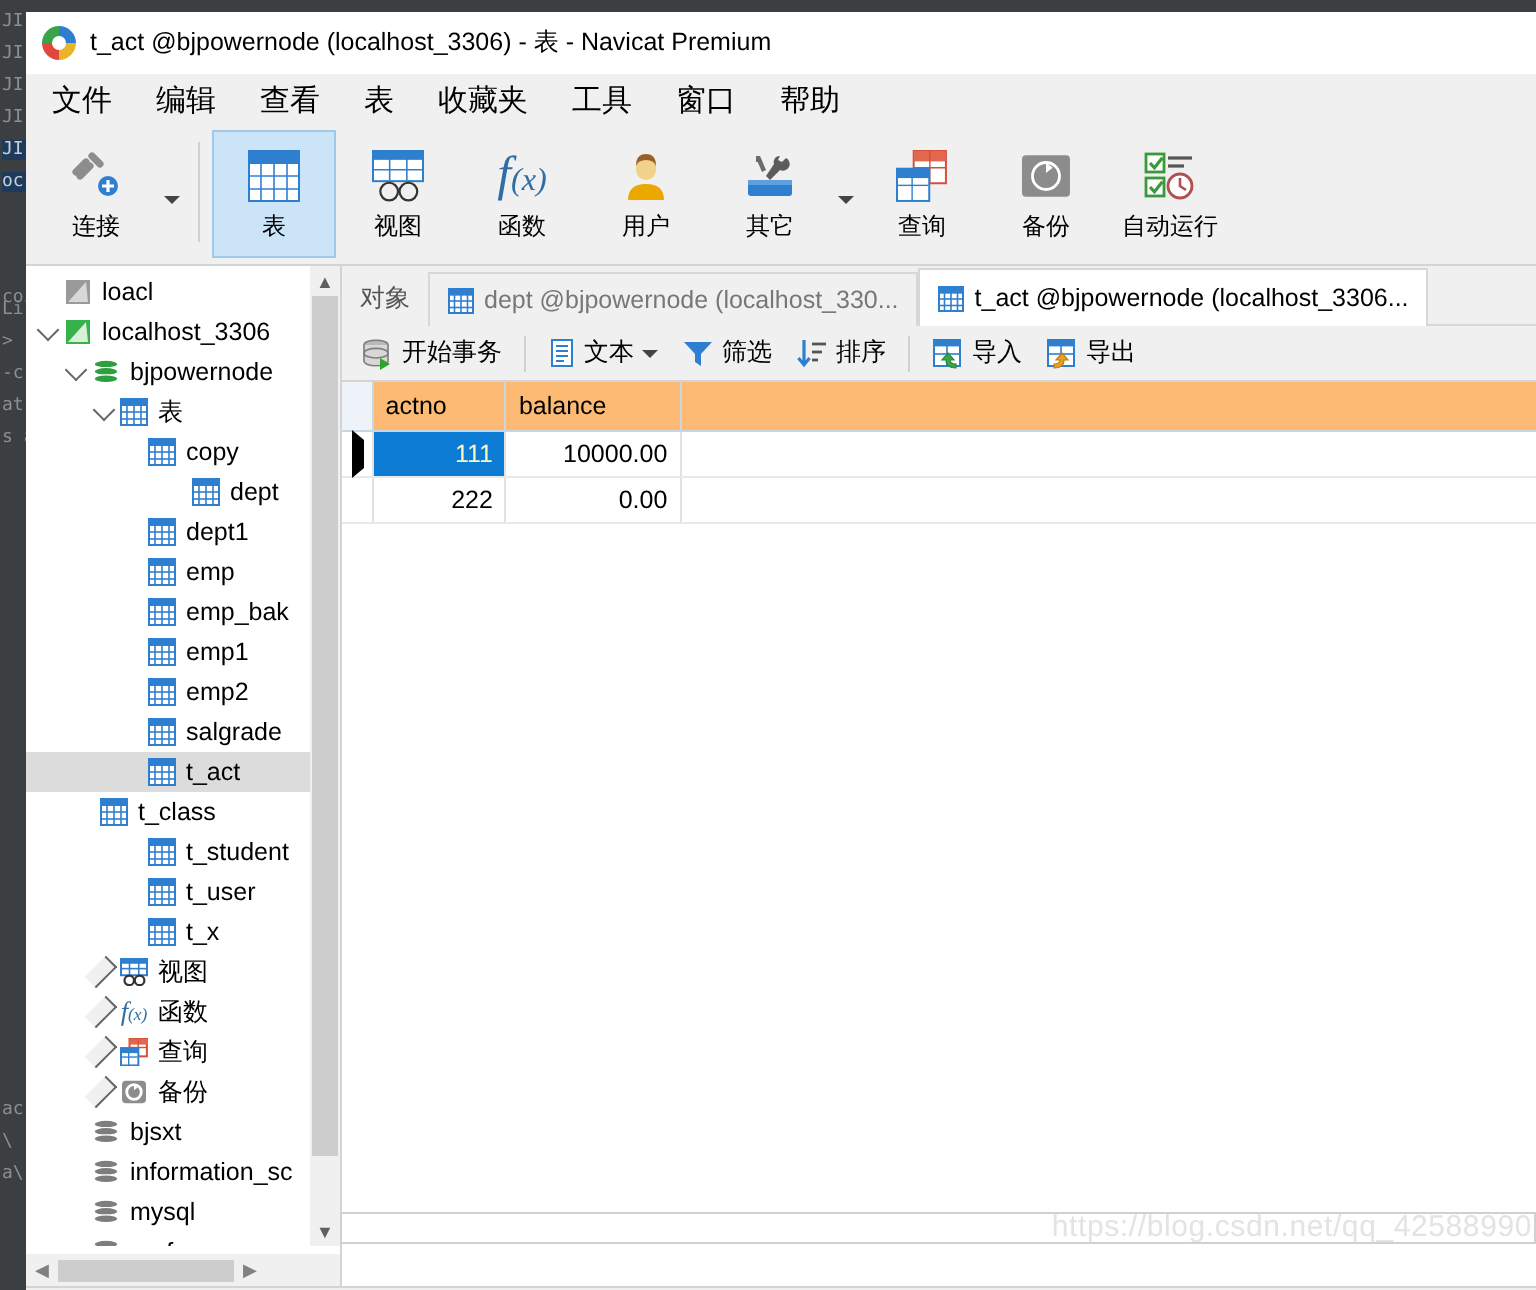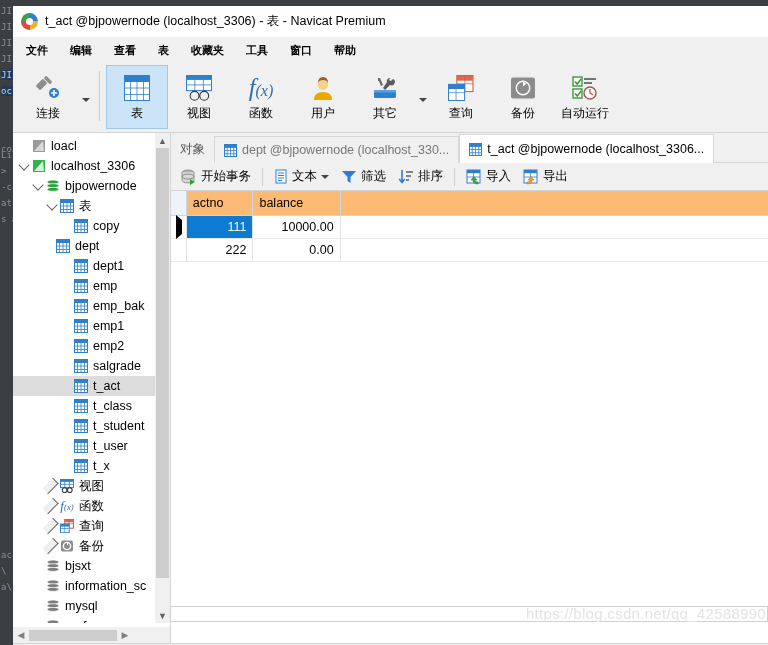--- a/index.html
+++ b/index.html
@@ -13,21 +13,21 @@
   #ide-bg .line{position:absolute;left:1px;font-family:"DejaVu Sans Mono",monospace;font-size:9px;color:#8a8f94;white-space:nowrap;}
   #ide-bg .sel{background:#1f3b5c;color:#c8d0d8;width:12px;}
   
   #app{position:absolute;left:13px;top:6px;width:755px;height:639px;background:#f0f0f0;overflow:hidden;}
   .titlebar{height:30px;background:#ffffff;display:flex;align-items:center;padding-left:8px;gap:7px;border-bottom:1px solid #ffffff;}
   .nav-logo{width:17px;height:17px;border-radius:50%;position:relative;flex:none;
     background:conic-gradient(#2f7fd0 0deg 90deg,#e8b52a 90deg 180deg,#e2473b 180deg 270deg,#3aa34a 270deg 360deg);}
   .nav-logo:after{content:"";position:absolute;left:5px;top:5px;width:7px;height:7px;border-radius:50%;background:#ffffff;}
   .title-text{font-size:12.5px;color:#000;}
   .menubar{height:26px;background:#f0f0f0;display:flex;align-items:center;padding-left:2px;}
-  .menubar .mi{padding:4px 11px;font-size:11px;color:#000;font-weight:bold;}
+  .menubar .mi{padding:4px 11px;font-size:15px;color:#000;}
   .toolbar{height:68px;background:#f0f0f0;display:flex;align-items:flex-start;padding:2px 0 0 4px;position:relative;}
   .tbtn{width:62px;height:64px;display:flex;flex-direction:column;align-items:center;justify-content:flex-start;padding-top:6px;box-sizing:border-box;}
   .tbtn.selected{background:#cce4f7;border:1px solid #9ec9e8;padding-top:5px;}
   .tbtn .ico{height:34px;display:flex;align-items:center;justify-content:center;}
   .tbtn .lbl{font-size:12px;margin-top:0;color:#000;}
   .tb-caret{width:14px;height:64px;display:flex;align-items:center;justify-content:center;padding-top:6px;box-sizing:border-box;}
   .caret{width:0;height:0;border-left:4px solid transparent;border-right:4px solid transparent;border-top:4px solid #444;}
   .tb-sep{width:1px;height:50px;background:#d0d0d0;margin:6px 6px 0 6px;}
   .toolbar-underline{position:absolute;left:0;bottom:0;width:100%;height:1px;background:#d4d4d4;}
   
@@ -317,21 +317,21 @@
                 <line x1="0.5" y1="3.5" x2="13.5" y2="3.5" stroke="#2f7fd0" stroke-width="0.8"></line>
                 <line x1="3.5" y1="0.5" x2="3.5" y2="13.5" stroke="#2f7fd0" stroke-width="0.8"></line>
                 <line x1="0.5" y1="7" x2="13.5" y2="7" stroke="#2f7fd0" stroke-width="0.8"></line>
                 <line x1="7" y1="0.5" x2="7" y2="13.5" stroke="#2f7fd0" stroke-width="0.8"></line>
                 <line x1="0.5" y1="10.5" x2="13.5" y2="10.5" stroke="#2f7fd0" stroke-width="0.8"></line>
                 <line x1="10.5" y1="0.5" x2="10.5" y2="13.5" stroke="#2f7fd0" stroke-width="0.8"></line>
               </svg>
             </span>
             <span class="tlabel">copy</span>
           </div>
-          <div class="tnode" style="padding-left:28px">
+          <div class="tnode" style="padding-left:68px">
             <span class="exp"></span>
             <span class="ti">
               <svg width="14" height="14" viewBox="0 0 14 14">
                 <rect x="0.5" y="0.5" width="13" height="13" fill="#ffffff" stroke="#2f7fd0"></rect>
                 <rect x="0.5" y="0.5" width="13" height="3.5" fill="#2f7fd0"></rect>
                 <line x1="0.5" y1="3.5" x2="13.5" y2="3.5" stroke="#2f7fd0" stroke-width="0.8"></line>
                 <line x1="3.5" y1="0.5" x2="3.5" y2="13.5" stroke="#2f7fd0" stroke-width="0.8"></line>
                 <line x1="0.5" y1="7" x2="13.5" y2="7" stroke="#2f7fd0" stroke-width="0.8"></line>
                 <line x1="7" y1="0.5" x2="7" y2="13.5" stroke="#2f7fd0" stroke-width="0.8"></line>
                 <line x1="0.5" y1="10.5" x2="13.5" y2="10.5" stroke="#2f7fd0" stroke-width="0.8"></line>
@@ -445,21 +445,21 @@
                 <line x1="0.5" y1="3.5" x2="13.5" y2="3.5" stroke="#2f7fd0" stroke-width="0.8"></line>
                 <line x1="3.5" y1="0.5" x2="3.5" y2="13.5" stroke="#2f7fd0" stroke-width="0.8"></line>
                 <line x1="0.5" y1="7" x2="13.5" y2="7" stroke="#2f7fd0" stroke-width="0.8"></line>
                 <line x1="7" y1="0.5" x2="7" y2="13.5" stroke="#2f7fd0" stroke-width="0.8"></line>
                 <line x1="0.5" y1="10.5" x2="13.5" y2="10.5" stroke="#2f7fd0" stroke-width="0.8"></line>
                 <line x1="10.5" y1="0.5" x2="10.5" y2="13.5" stroke="#2f7fd0" stroke-width="0.8"></line>
               </svg>
             </span>
             <span class="tlabel">t_act</span>
           </div>
-          <div class="tnode" style="padding-left:46px">
+          <div class="tnode" style="padding-left:22px">
             <span class="exp"></span>
             <span class="ti">
               <svg width="14" height="14" viewBox="0 0 14 14">
                 <rect x="0.5" y="0.5" width="13" height="13" fill="#ffffff" stroke="#2f7fd0"></rect>
                 <rect x="0.5" y="0.5" width="13" height="3.5" fill="#2f7fd0"></rect>
                 <line x1="0.5" y1="3.5" x2="13.5" y2="3.5" stroke="#2f7fd0" stroke-width="0.8"></line>
                 <line x1="3.5" y1="0.5" x2="3.5" y2="13.5" stroke="#2f7fd0" stroke-width="0.8"></line>
                 <line x1="0.5" y1="7" x2="13.5" y2="7" stroke="#2f7fd0" stroke-width="0.8"></line>
                 <line x1="7" y1="0.5" x2="7" y2="13.5" stroke="#2f7fd0" stroke-width="0.8"></line>
                 <line x1="0.5" y1="10.5" x2="13.5" y2="10.5" stroke="#2f7fd0" stroke-width="0.8"></line>

